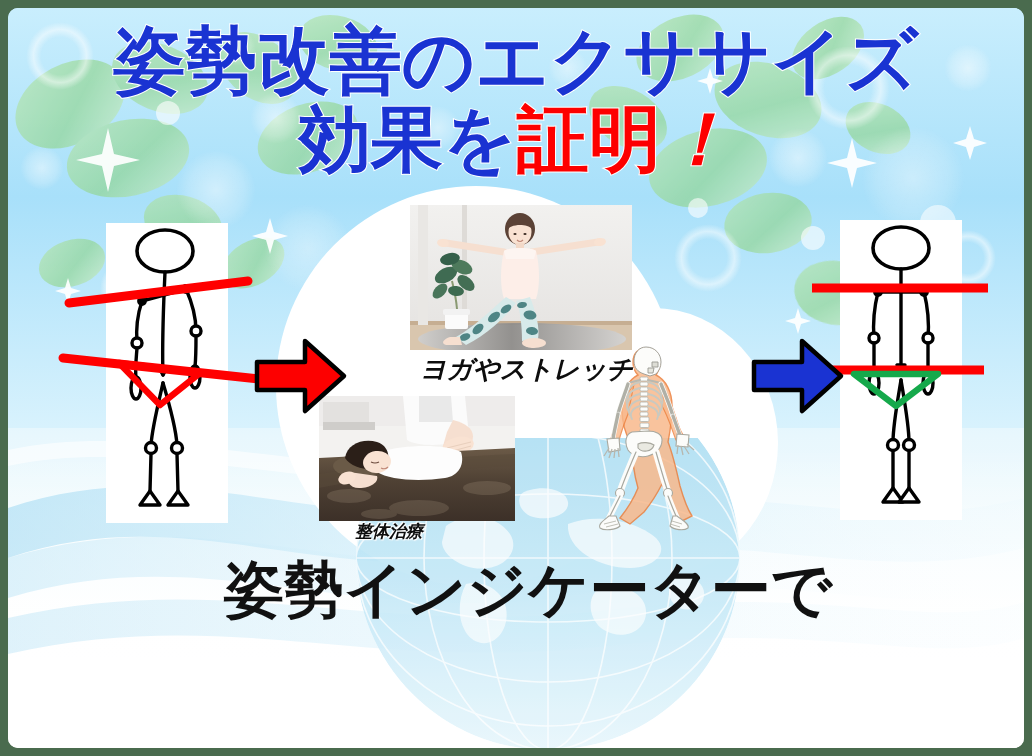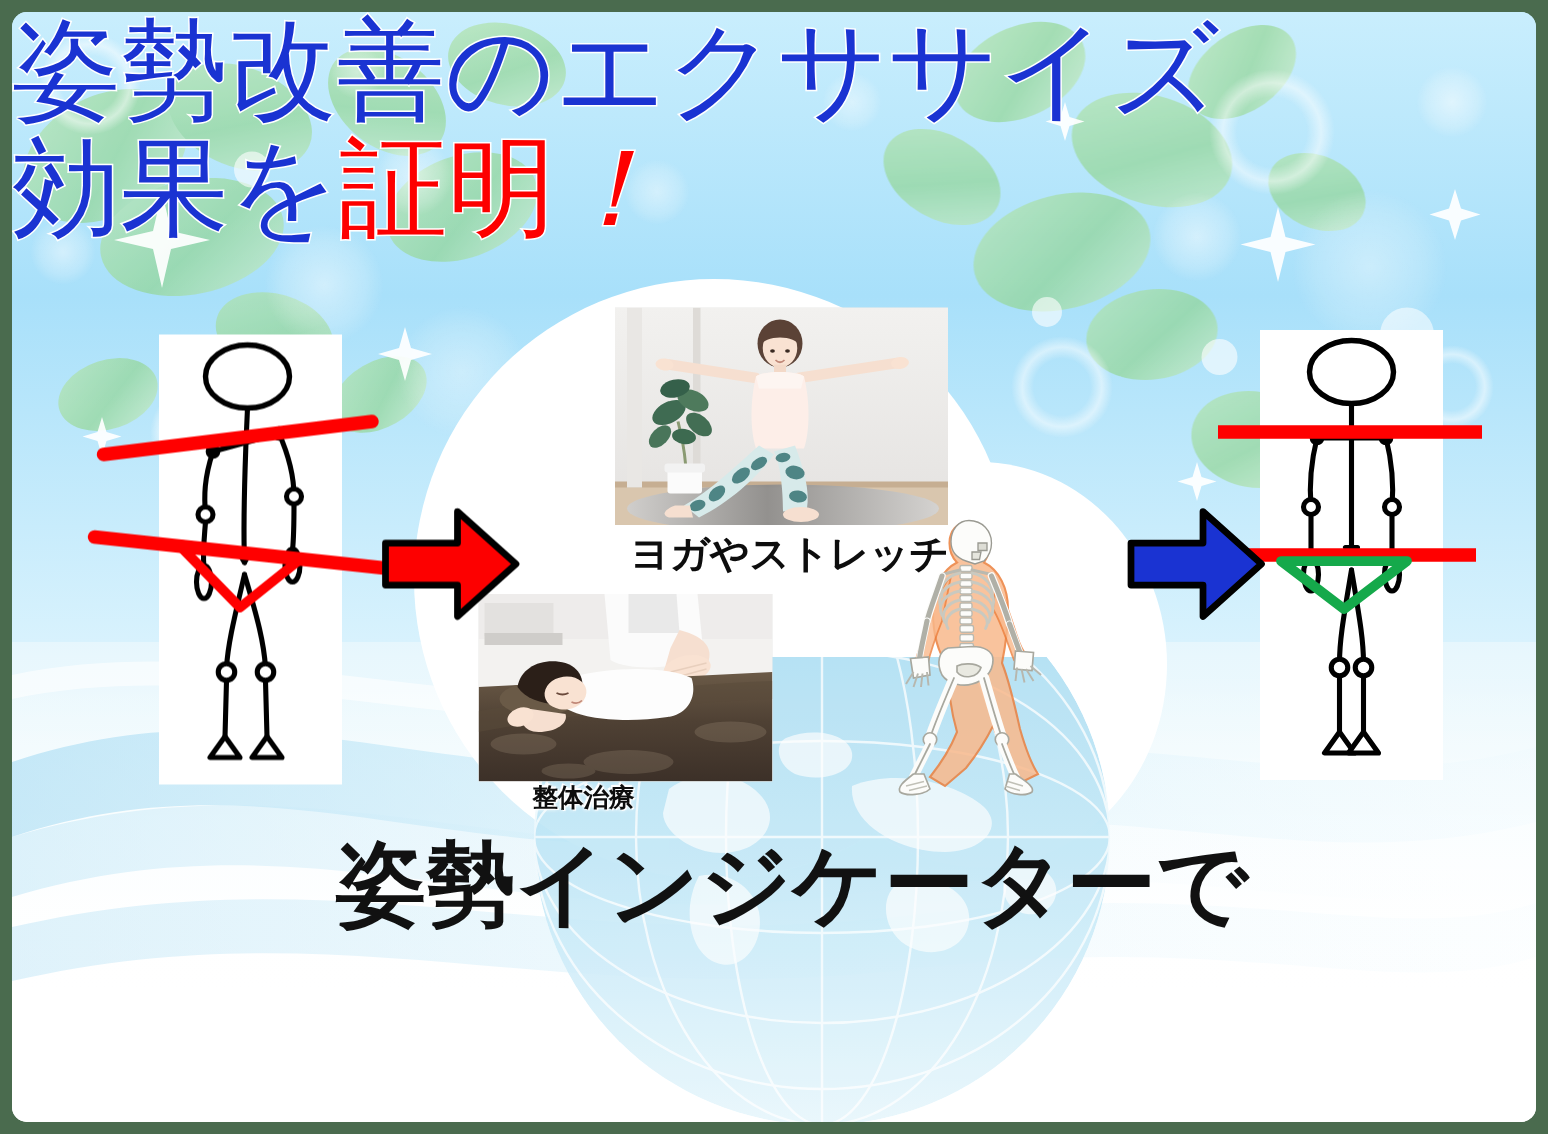--- a/index.html
+++ b/index.html
@@ -30,23 +30,23 @@
     position:absolute;left:268px;top:178px;width:400px;height:400px;
     background:#ffffff;border-radius:50%;
   }
   .center-circle2{
     position:absolute;left:520px;top:300px;width:250px;height:270px;
     background:#ffffff;border-radius:50%;
   }
 
   
   .headline{
-    position:absolute;left:0;top:3px;width:100%;text-align:left;
+    position:absolute;left:0;top:16px;width:100%;text-align:center;
     line-height:1.02;z-index:40;
-    font-weight:normal;letter-spacing:.01em;
+    font-weight:bold;letter-spacing:.01em;
     -webkit-text-stroke:2px #ffffff;
     paint-order:stroke fill;
   }
   .hl1{font-size:72px;color:#1a33d2;display:block;}
   .hl2{font-size:72px;display:block;margin-top:6px;}
   .hl2 .blue{color:#1a33d2;}
   .hl2 .red{color:#fd0000;}
   .hl2 .bang{color:#fd0000;font-style:italic;}
 
   
@@ -84,20 +84,21 @@
   .photo svg{display:block;width:100%;height:100%;}
 
   
   #skeleton{position:absolute;left:568px;top:332px;width:140px;height:195px;z-index:29;}
   #skeleton svg{display:block;width:100%;height:100%;}
 
   
   .caption{
     position:absolute;z-index:35;font-weight:bold;color:#0d0d0d;white-space:nowrap;
     text-shadow:0 0 3px #fff,0 0 3px #fff,1px 1px 0 #fff,-1px -1px 0 #fff;
+    font-style:italic;
   }
   #cap-yoga{left:412px;top:344px;font-size:26px;}
   #cap-seitai{left:347px;top:512px;font-size:17px;}
   #cap-walk{left:562px;top:525px;font-size:24px;}
 
   
   #globe{position:absolute;left:330px;top:430px;width:420px;height:330px;z-index:8;}
 </style>
 </head>
 <body>

